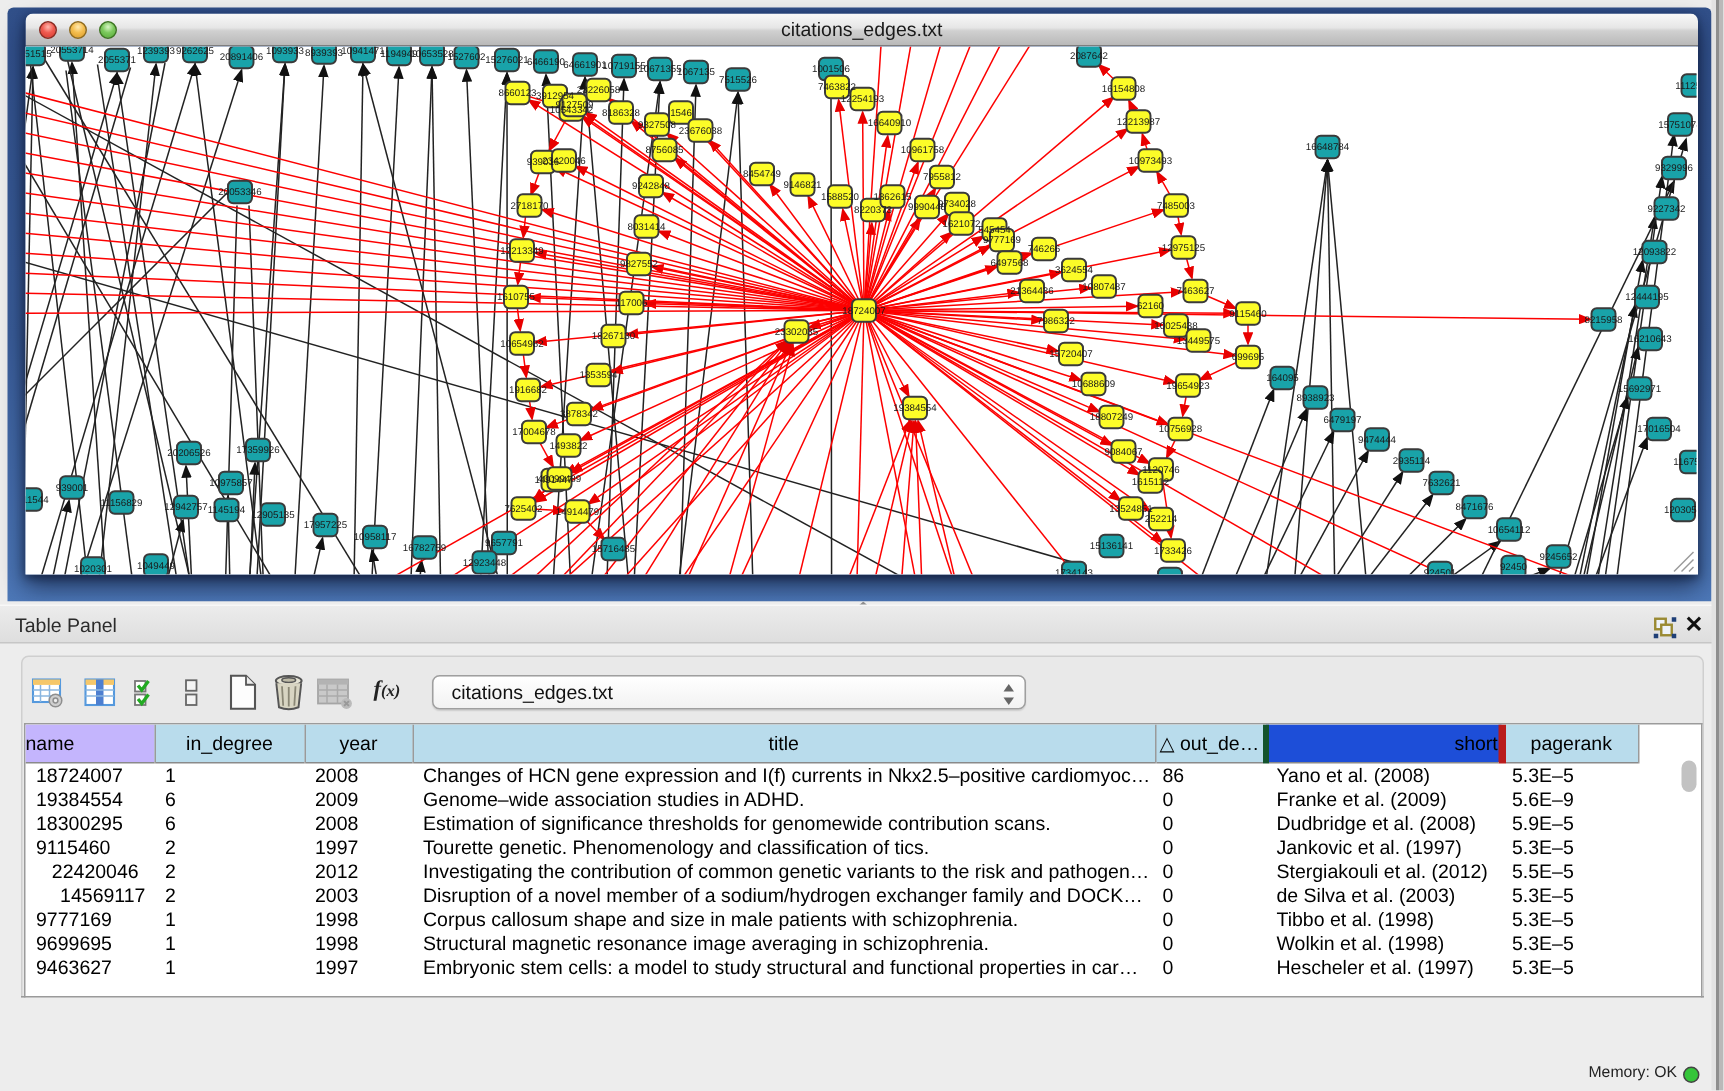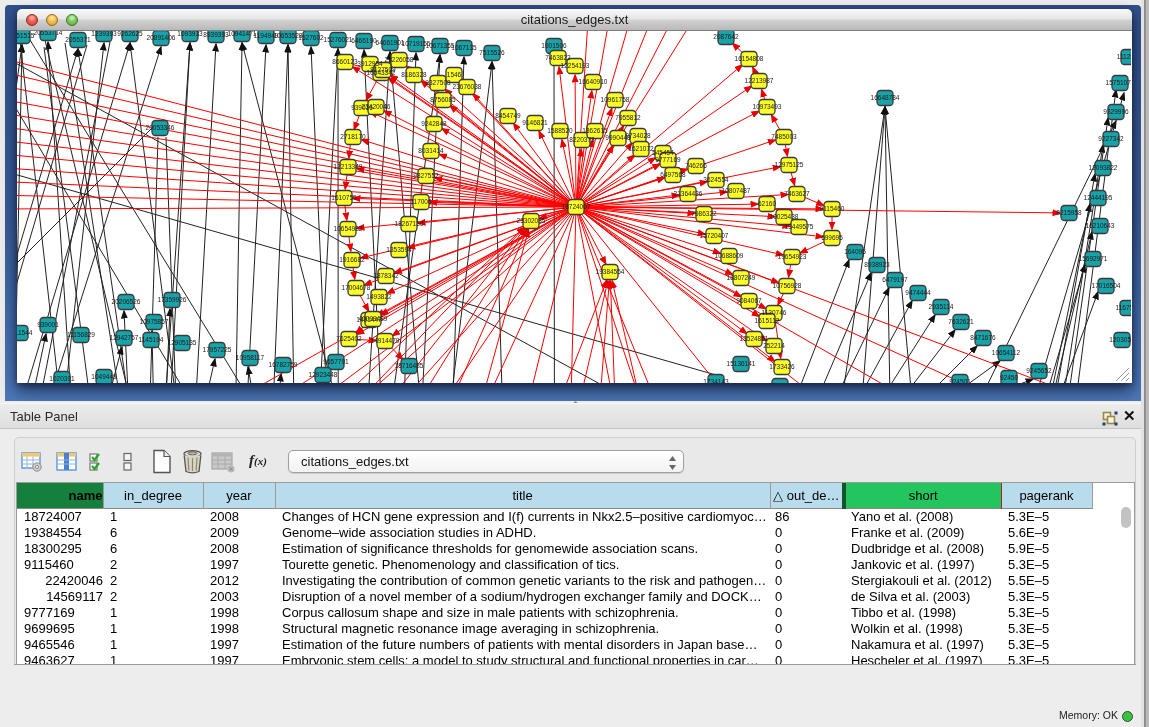--- a/index.html
+++ b/index.html
@@ -628,26 +628,26 @@
   <svg class="abs" style="right:6px; top:3.5px;" width="9" height="16" viewBox="0 0 9 16">
     <path d="M4.5 1 L8 6 H1 z" fill="#666"></path>
         <path d="M4.5 15 L1 10 h7 z" fill="#666"></path>
   </svg>
 </div>
 
 <div class="abs" style="left:16px; top:482px; width:1119px; height:183px; background:#fff; border:1px solid #9b9b9b; border-bottom:none; overflow:hidden;">
   <table style="border-collapse:collapse; table-layout:fixed; font-size:13px; color:#000;">
     <tbody>
           <tr style="height:25px; border-bottom:1px solid #8a8a8a;">
-            <td style="width:86px;background:#15803d;text-align:right;border-right:1px solid #9a9a9a;font-weight:bold;">name</td>
+            <td style="width:86px;background:#c4b5fd;text-align:left;border-right:1px solid #9a9a9a;">name</td>
             <td style="width:100px;background:#b9dcec;text-align:center;border-right:1px solid #9a9a9a;">in_degree</td>
             <td style="width:72px;background:#b9dcec;text-align:center;border-right:1px solid #9a9a9a;">year</td>
             <td style="width:495px;background:#b9dcec;text-align:center;border-right:1px solid #9a9a9a;">title</td>
             <td style="width:74px;background:#b9dcec;text-align:center;border-right:4px solid #14532d;">△ out_de…</td>
-            <td style="width:157px;background:#22c55e;text-align:center;border-right:1px solid #b91c1c;">short</td>
+            <td style="width:157px;background:#1d4ed8;text-align:right;border-right:5px solid #b91c1c;">short</td>
             <td style="width:91px;background:#b9dcec;text-align:center;border-right:1px solid #9a9a9a;">pagerank</td>
           </tr>
   </tbody>
       </table>
   <table style="border-collapse:collapse; table-layout:fixed; font-size:13px; color:#000;">
     <tbody>
           <tr style="height:16px;">
             <td style="width:86px;padding-left:7px;text-align:left;">18724007</td>
             <td style="width:100px;padding-left:7px;text-align:left;">1</td>
             <td style="width:72px;padding-left:7px;text-align:left;">2008</td>
@@ -662,45 +662,45 @@
             <td style="width:72px;padding-left:7px;text-align:left;">2009</td>
             <td style="width:495px;padding-left:7px;text-align:left;">Genome–wide association studies in ADHD.</td>
             <td style="width:74px;padding-left:5px;text-align:left;">0</td>
             <td style="width:157px;padding-left:7px;text-align:left;">Franke et al. (2009)</td>
             <td style="width:91px;padding-left:7px;text-align:left;">5.6E–9</td>
           </tr>
 <tr style="height:16px;">
             <td style="width:86px;padding-left:7px;text-align:left;">18300295</td>
             <td style="width:100px;padding-left:7px;text-align:left;">6</td>
             <td style="width:72px;padding-left:7px;text-align:left;">2008</td>
-            <td style="width:495px;padding-left:7px;text-align:left;">Estimation of significance thresholds for genomewide association scans.</td>
+            <td style="width:495px;padding-left:7px;text-align:left;">Estimation of significance thresholds for genomewide contribution scans.</td>
             <td style="width:74px;padding-left:5px;text-align:left;">0</td>
             <td style="width:157px;padding-left:7px;text-align:left;">Dudbridge et al. (2008)</td>
             <td style="width:91px;padding-left:7px;text-align:left;">5.9E–5</td>
           </tr>
 <tr style="height:16px;">
             <td style="width:86px;padding-left:7px;text-align:left;">9115460</td>
             <td style="width:100px;padding-left:7px;text-align:left;">2</td>
             <td style="width:72px;padding-left:7px;text-align:left;">1997</td>
             <td style="width:495px;padding-left:7px;text-align:left;">Tourette genetic. Phenomenology and classification of tics.</td>
             <td style="width:74px;padding-left:5px;text-align:left;">0</td>
             <td style="width:157px;padding-left:7px;text-align:left;">Jankovic et al. (1997)</td>
             <td style="width:91px;padding-left:7px;text-align:left;">5.3E–5</td>
           </tr>
 <tr style="height:16px;">
-            <td style="width:86px;padding-left:7px;text-align:right;">22420046</td>
+            <td style="width:86px;padding-left:7px;text-align:center;">22420046</td>
             <td style="width:100px;padding-left:7px;text-align:left;">2</td>
             <td style="width:72px;padding-left:7px;text-align:left;">2012</td>
             <td style="width:495px;padding-left:7px;text-align:left;">Investigating the contribution of common genetic variants to the risk and pathogen…</td>
             <td style="width:74px;padding-left:5px;text-align:left;">0</td>
             <td style="width:157px;padding-left:7px;text-align:left;">Stergiakouli et al. (2012)</td>
             <td style="width:91px;padding-left:7px;text-align:left;">5.5E–5</td>
           </tr>
 <tr style="height:16px;">
-            <td style="width:86px;padding-left:17px;text-align:right;margin-top:44px;">14569117</td>
+            <td style="width:86px;padding-left:17px;text-align:center;margin-top:44px;">14569117</td>
             <td style="width:100px;padding-left:7px;text-align:left;">2</td>
             <td style="width:72px;padding-left:7px;text-align:left;">2003</td>
             <td style="width:495px;padding-left:7px;text-align:left;">Disruption of a novel member of a sodium/hydrogen exchanger family and DOCK…</td>
             <td style="width:74px;padding-left:5px;text-align:left;">0</td>
             <td style="width:157px;padding-left:7px;text-align:left;margin-top:22px;">de Silva et al. (2003)</td>
             <td style="width:91px;padding-left:7px;text-align:left;">5.3E–5</td>
           </tr>
 <tr style="height:16px;">
             <td style="width:86px;padding-left:7px;text-align:left;">9777169</td>
             <td style="width:100px;padding-left:7px;text-align:left;">1</td>
@@ -713,29 +713,20 @@
 <tr style="height:16px;margin-left:44px;">
             <td style="width:86px;padding-left:7px;text-align:left;">9699695</td>
             <td style="width:100px;padding-left:7px;text-align:left;">1</td>
             <td style="width:72px;padding-left:7px;text-align:left;">1998</td>
             <td style="width:495px;padding-left:7px;text-align:left;">Structural magnetic resonance image averaging in schizophrenia.</td>
             <td style="width:74px;padding-left:5px;text-align:left;">0</td>
             <td style="width:157px;padding-left:7px;text-align:left;">Wolkin et al. (1998)</td>
             <td style="width:91px;padding-left:7px;text-align:left;">5.3E–5</td>
           </tr>
 <tr style="height:16px;">
-            <td style="width:86px;padding-left:7px;text-align:left;">9465546</td>
-            <td style="width:100px;padding-left:7px;text-align:left;">1</td>
-            <td style="width:72px;padding-left:7px;text-align:left;">1997</td>
-            <td style="width:495px;padding-left:7px;text-align:left;">Estimation of the future numbers of patients with mental disorders in Japan base…</td>
-            <td style="width:74px;padding-left:5px;text-align:left;">0</td>
-            <td style="width:157px;padding-left:7px;text-align:left;">Nakamura et al. (1997)</td>
-            <td style="width:91px;padding-left:7px;text-align:left;">5.3E–5</td>
-          </tr>
-<tr style="height:16px;">
             <td style="width:86px;padding-left:7px;text-align:left;">9463627</td>
             <td style="width:100px;padding-left:7px;text-align:left;">1</td>
             <td style="width:72px;padding-left:7px;text-align:left;">1997</td>
             <td style="width:495px;padding-left:7px;text-align:left;">Embryonic stem cells: a model to study structural and functional properties in car…</td>
             <td style="width:74px;padding-left:5px;text-align:left;">0</td>
             <td style="width:157px;padding-left:7px;text-align:left;">Hescheler et al. (1997)</td>
             <td style="width:91px;padding-left:7px;text-align:left;">5.3E–5</td>
           </tr>
   </tbody>
       </table>

